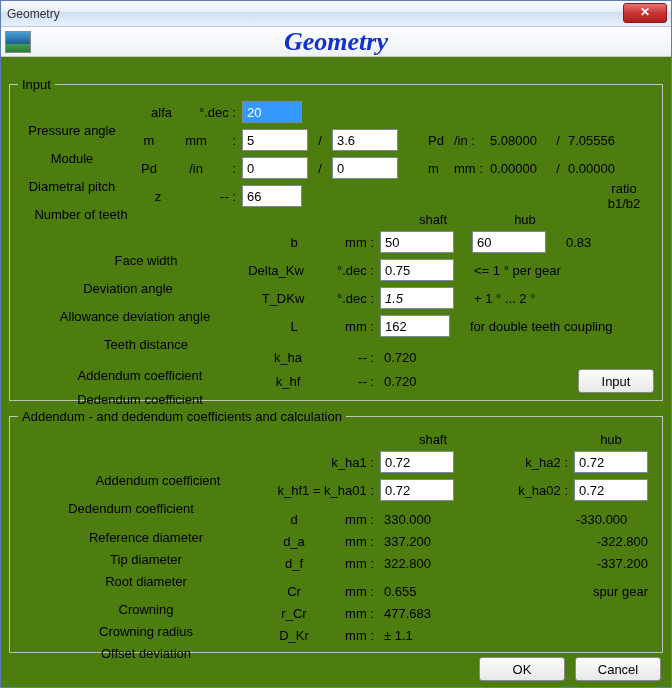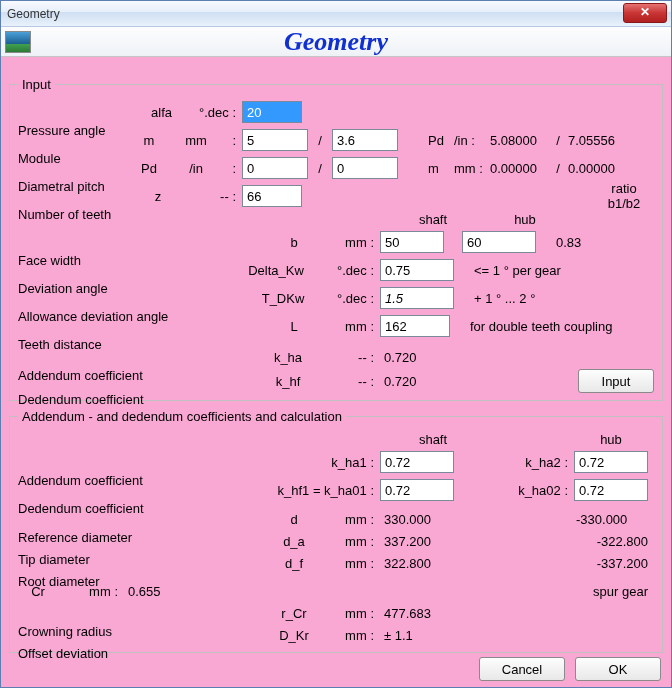--- a/index.html
+++ b/index.html
@@ -3,21 +3,21 @@
 <meta charset="utf-8">
 <style>
   * { box-sizing: border-box; }
   body {
     margin: 0;
     font-family: Tahoma, Arial, sans-serif;
     font-size: 13px;
     background: #fff;
     color: #000;
   }
-  .window { width: 672px; height: 688px; border: 1px solid #5a7fb0; background: #f9a8d4; position: relative; }
+  .window { width: 672px; height: 688px; border: 1px solid #5a7fb0; background: #4d7c0f; position: relative; }
   .titlebar {
     height: 26px;
     background: linear-gradient(to bottom, #f8fbff 0%, #e6eef9 45%, #d0dff2 46%, #e8f1fb 100%);
     border-bottom: 1px solid #b7c9e0;
     display: flex;
     align-items: center;
     padding-left: 6px;
     position: relative;
   }
   .titlebar .title { color: #333; font-size: 12px; }
@@ -51,21 +51,21 @@
     color: #1030d0;
   }
   .content { padding: 16px 8px 0 8px; }
   fieldset {
     border: 1px solid #c0c0c0;
     margin: 4px 0 8px 0;
     padding: 6px 8px 6px 8px;
   }
   legend { color: #000; padding: 0 4px; font-size: 13px; }
   .row { display: flex; align-items: center; height: 28px; }
-  .lbl { text-align: left; margin-top: 36px; }
+  .lbl { text-align: center; margin-top: 36px; }
   input[type=text] {
     height: 22px; border: 1px solid #7a8a9a;
     padding: 2px 4px; font-size: 13px;
     background: #fff;
   }
   input.sel { background: #3399ff; color: #fff; }
   .btn {
     height: 24px; border: 1px solid #8a8a8a;
     background: linear-gradient(to bottom, #fdfdfd, #e8e8e8);
     border-radius: 3px;
@@ -163,21 +163,21 @@
         <span class="colhdr" style="width:74px;text-align:center">shaft</span>
         <span style="width:18px"></span>
         <span class="colhdr" style="width:74px;text-align:center">hub</span>
       </div>
 
       <div class="row">
         <span class="lbl" style="width:256px">Face width</span>
         <span class="sp" style="width:40px;text-align:center">b</span>
         <span class="sp" style="width:60px;text-align:right">mm :</span>
         <span style="width:6px"></span>
-        <input type="text" style="width: 64px;" value="50">
+        <input type="text" style="width: 74px;" value="50">
         <span style="width:18px"></span>
         <input type="text" style="width: 74px;" value="60">
         <span style="width:20px"></span>
         <span class="val">0.83</span>
       </div>
 
       <div class="row">
         <span class="lbl" style="width:220px">Deviation angle</span>
         <span class="sp" style="width:76px;text-align:center">Delta_Kw</span>
         <span class="sp" style="width:60px;text-align:right">°.dec :</span>
@@ -294,20 +294,21 @@
         <span style="width:10px"></span>
         <span class="val" style="width:80px">322.800</span>
         <span style="flex:1"></span>
         <span class="val" style="width:72px;text-align:right">-337.200</span>
         <span style="width:6px"></span>
       </div>
 
       <div style="height:6px"></div>
 
       <div class="row" style="height:22px">
+        <span class="lbl" style="width:256px">Crowning</span>
         <span class="sp" style="width:40px;text-align:center">Cr</span>
         <span class="sp" style="width:60px;text-align:right">mm :</span>
         <span style="width:10px"></span>
         <span class="val" style="width:80px">0.655</span>
         <span style="flex:1"></span>
         <span class="val" style="width:80px;text-align:right">spur gear</span>
         <span style="width:6px"></span>
       </div>
 
       <div class="row" style="height:22px">
@@ -323,17 +324,17 @@
         <span class="sp" style="width:40px;text-align:center">D_Kr</span>
         <span class="sp" style="width:60px;text-align:right">mm :</span>
         <span style="width:10px"></span>
         <span class="val">± 1.1</span>
       </div>
     </fieldset>
 
   </div>
 
   <div class="footer">
+    <button class="btn" style="width:86px">OK</button>
     <button class="btn" style="width:86px">Cancel</button>
-    <button class="btn" style="width:86px">OK</button>
   </div>
 
 </div>
 
 </body></html>

